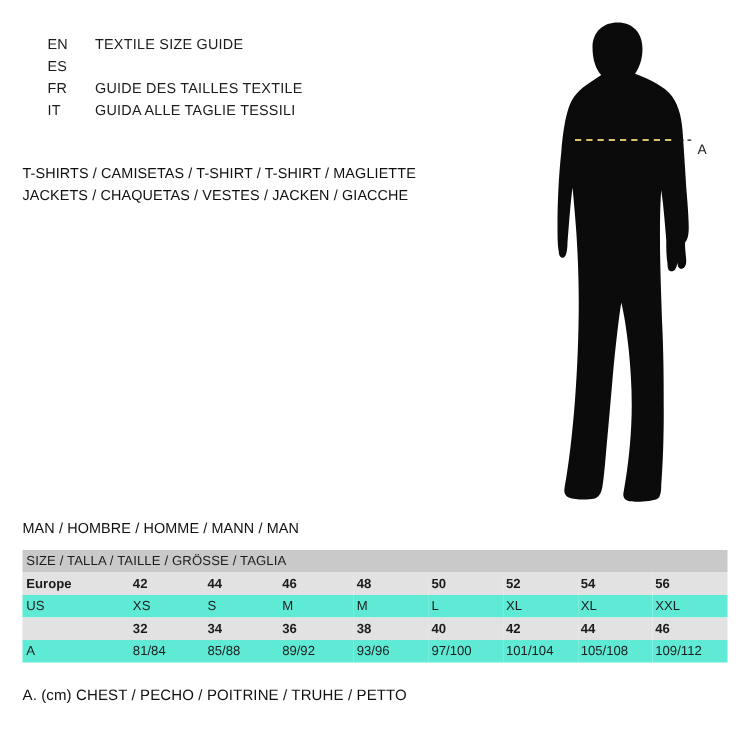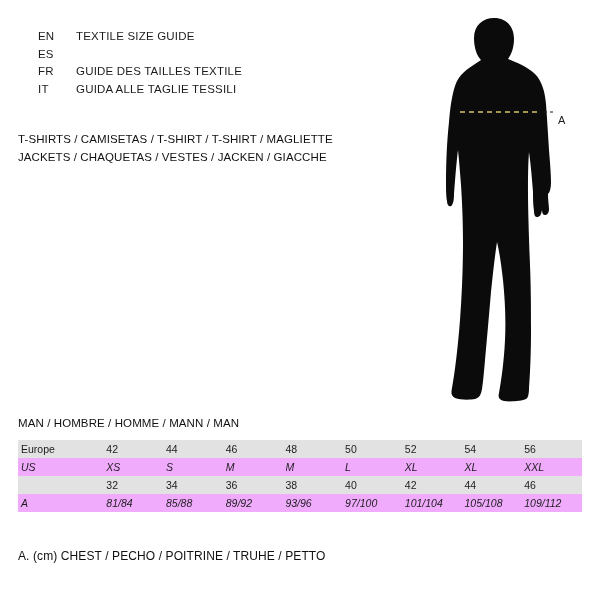--- a/index.html
+++ b/index.html
@@ -88,22 +88,22 @@
     vertical-align: middle;
     font-weight: normal;
     text-align: left;
   }
   .size-table .head-row td {
     background: #c9c9c9;
     font-size: 10.5px;
     letter-spacing: 0.1px;
     padding-left: 3px;
   }
-  .size-table tr.shade td { background: #e2e2e2; }
-  .size-table tr.plain td { background: #f0abfc; font-style: italic; }
+  .size-table tr.shade td { background: #e2e2e2; font-weight: bold; }
+  .size-table tr.plain td { background: #5eead4; }
   .size-table td.label-cell {
     padding-left: 3px;
     width: 86px;
   }
   .size-table td.val {
     width: 59.5px;
     text-align: left;
     padding-left: 2px;
     margin-left: 31px;
   }
@@ -195,20 +195,23 @@
     <line x1="62" y1="102" x2="143" y2="102" stroke="#d8c36a" stroke-width="1.6" stroke-dasharray="5,4"></line>
     <line x1="146" y1="102" x2="158" y2="102" stroke="#1c1c1c" stroke-width="1" stroke-dasharray="3,3"></line>
   </svg>
   <div class="measure-label">A</div>
 </div>
 
 <div class="man-title">MAN / HOMBRE / HOMME / MANN / MAN</div>
 
 <table class="size-table">
   <tbody>
+    <tr class="head-row">
+      <td colspan="9">SIZE / TALLA / TAILLE / GRÖSSE / TAGLIA</td>
+    </tr>
     <tr class="shade">
       <td class="label-cell">Europe</td>
       <td class="val">42</td>
       <td class="val">44</td>
       <td class="val">46</td>
       <td class="val">48</td>
       <td class="val">50</td>
       <td class="val">52</td>
       <td class="val">54</td>
       <td class="val">56</td>

